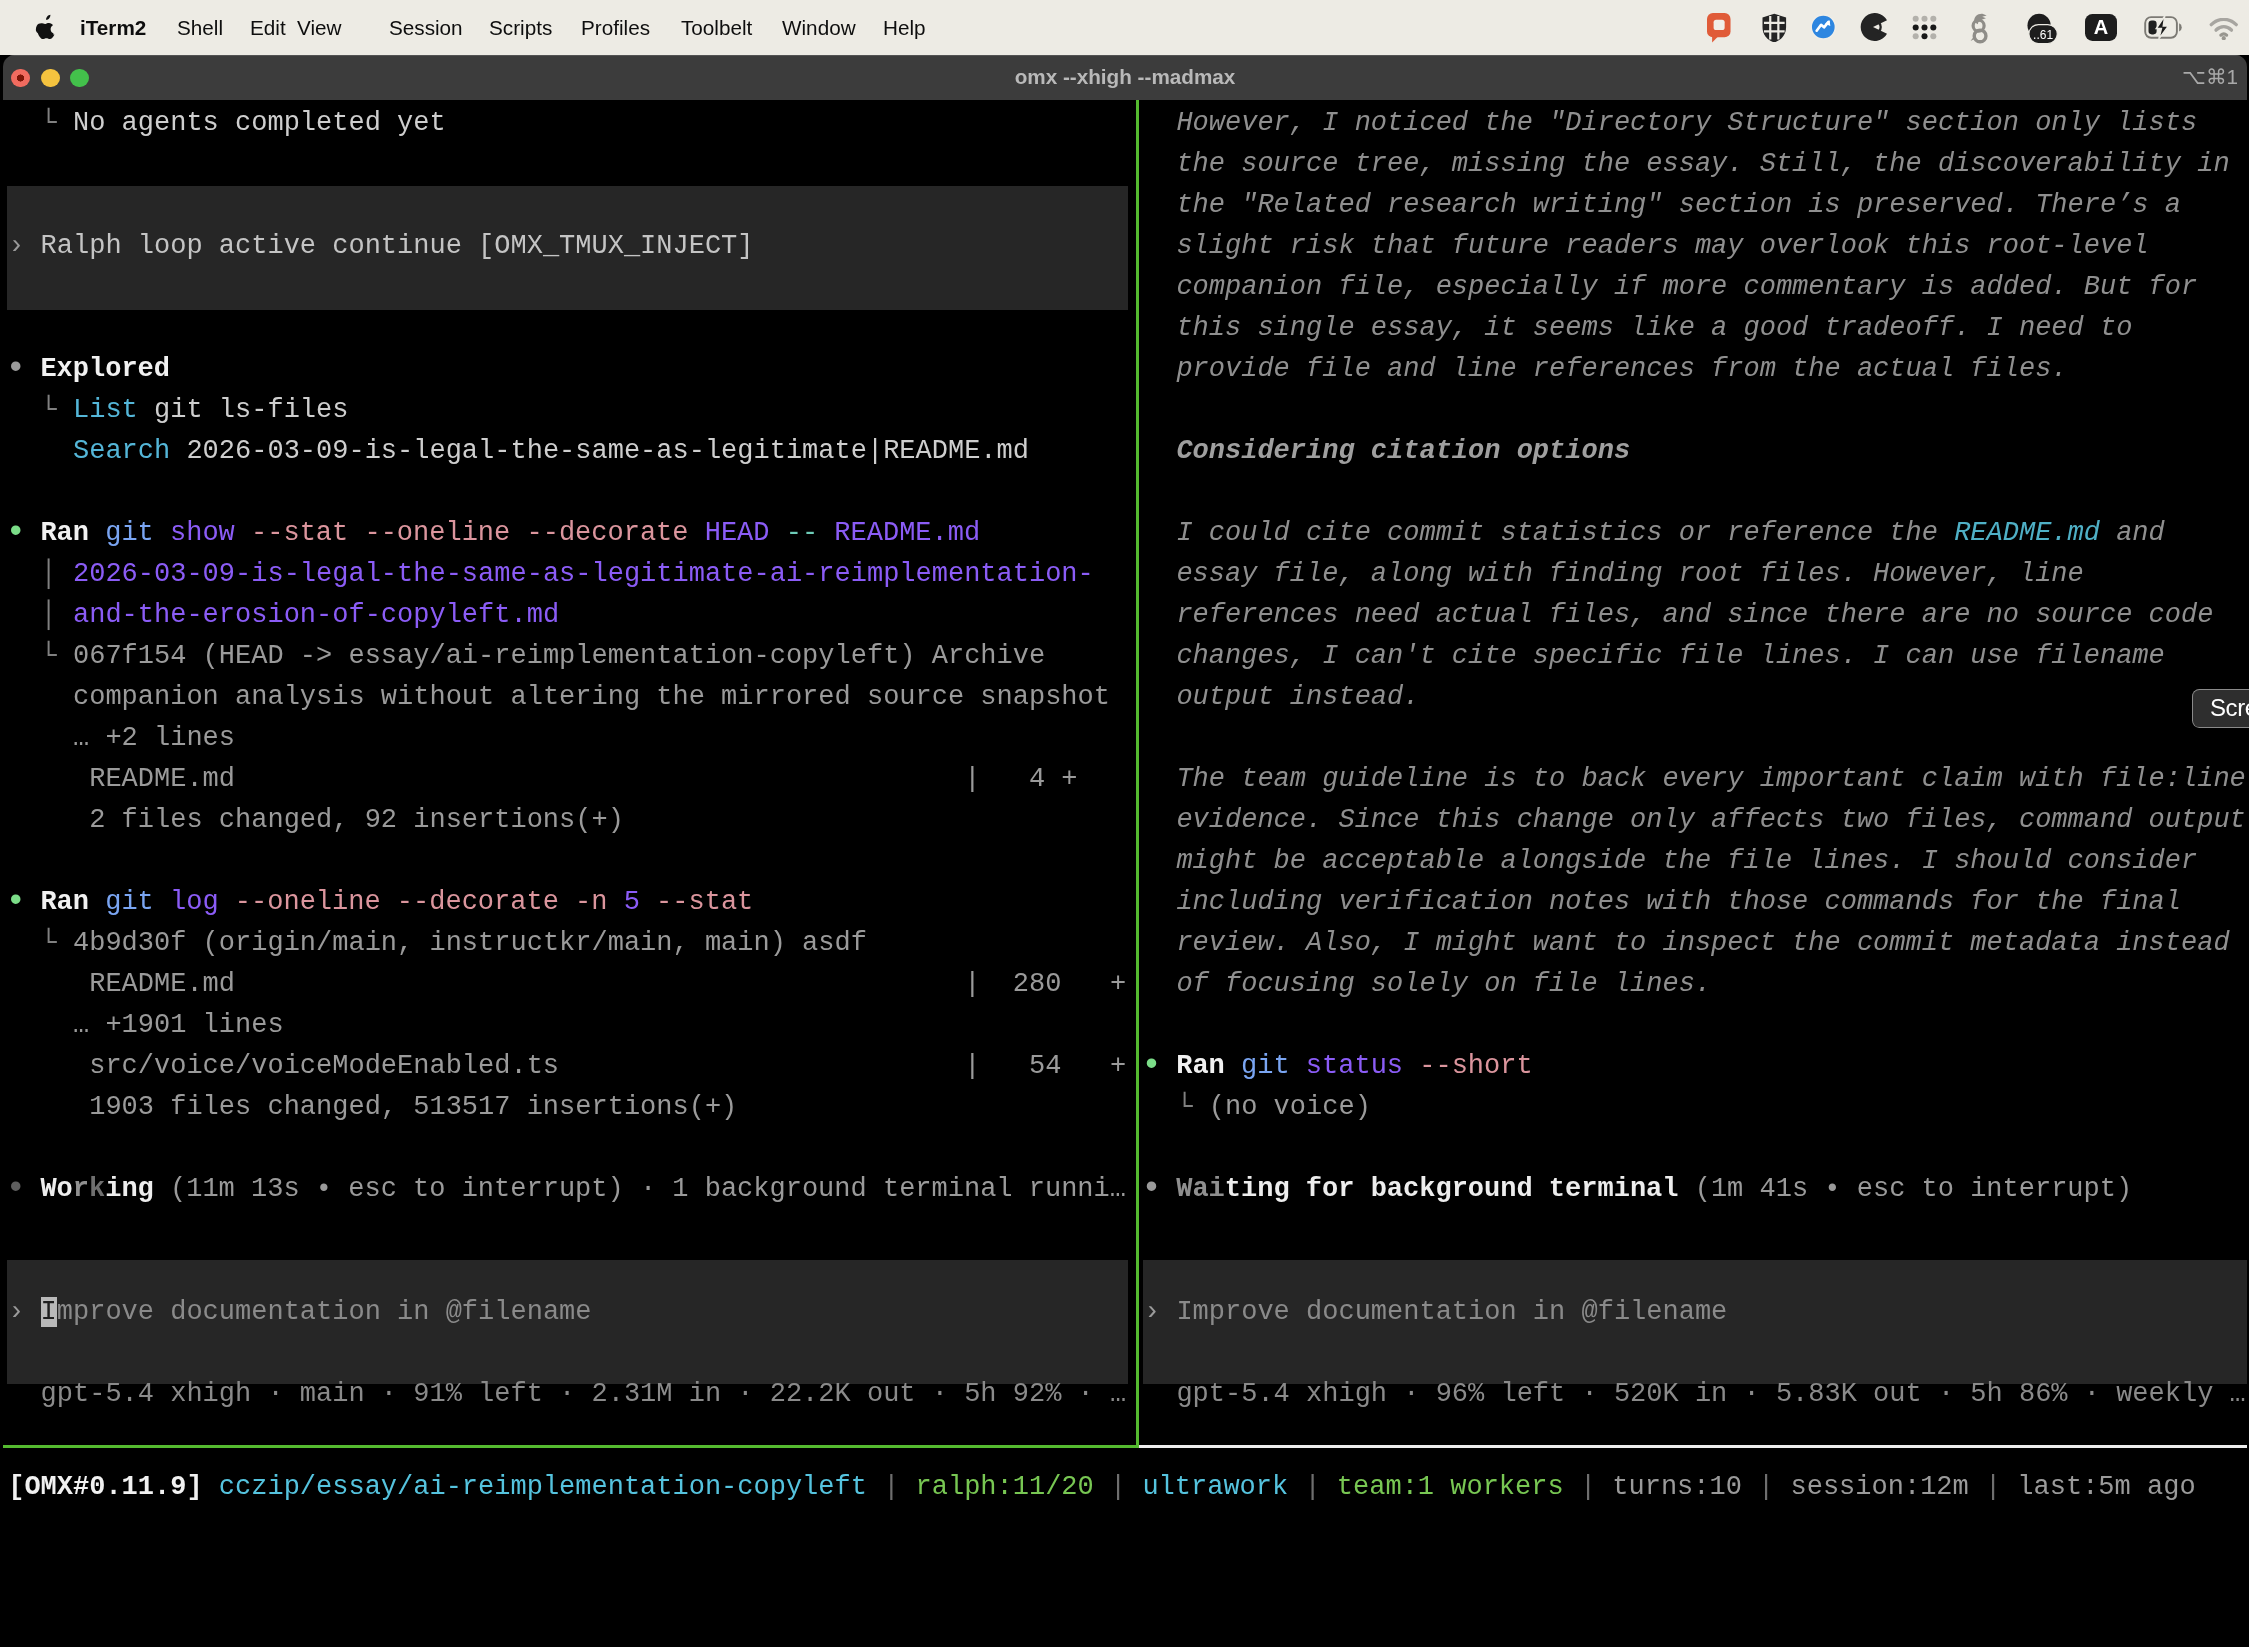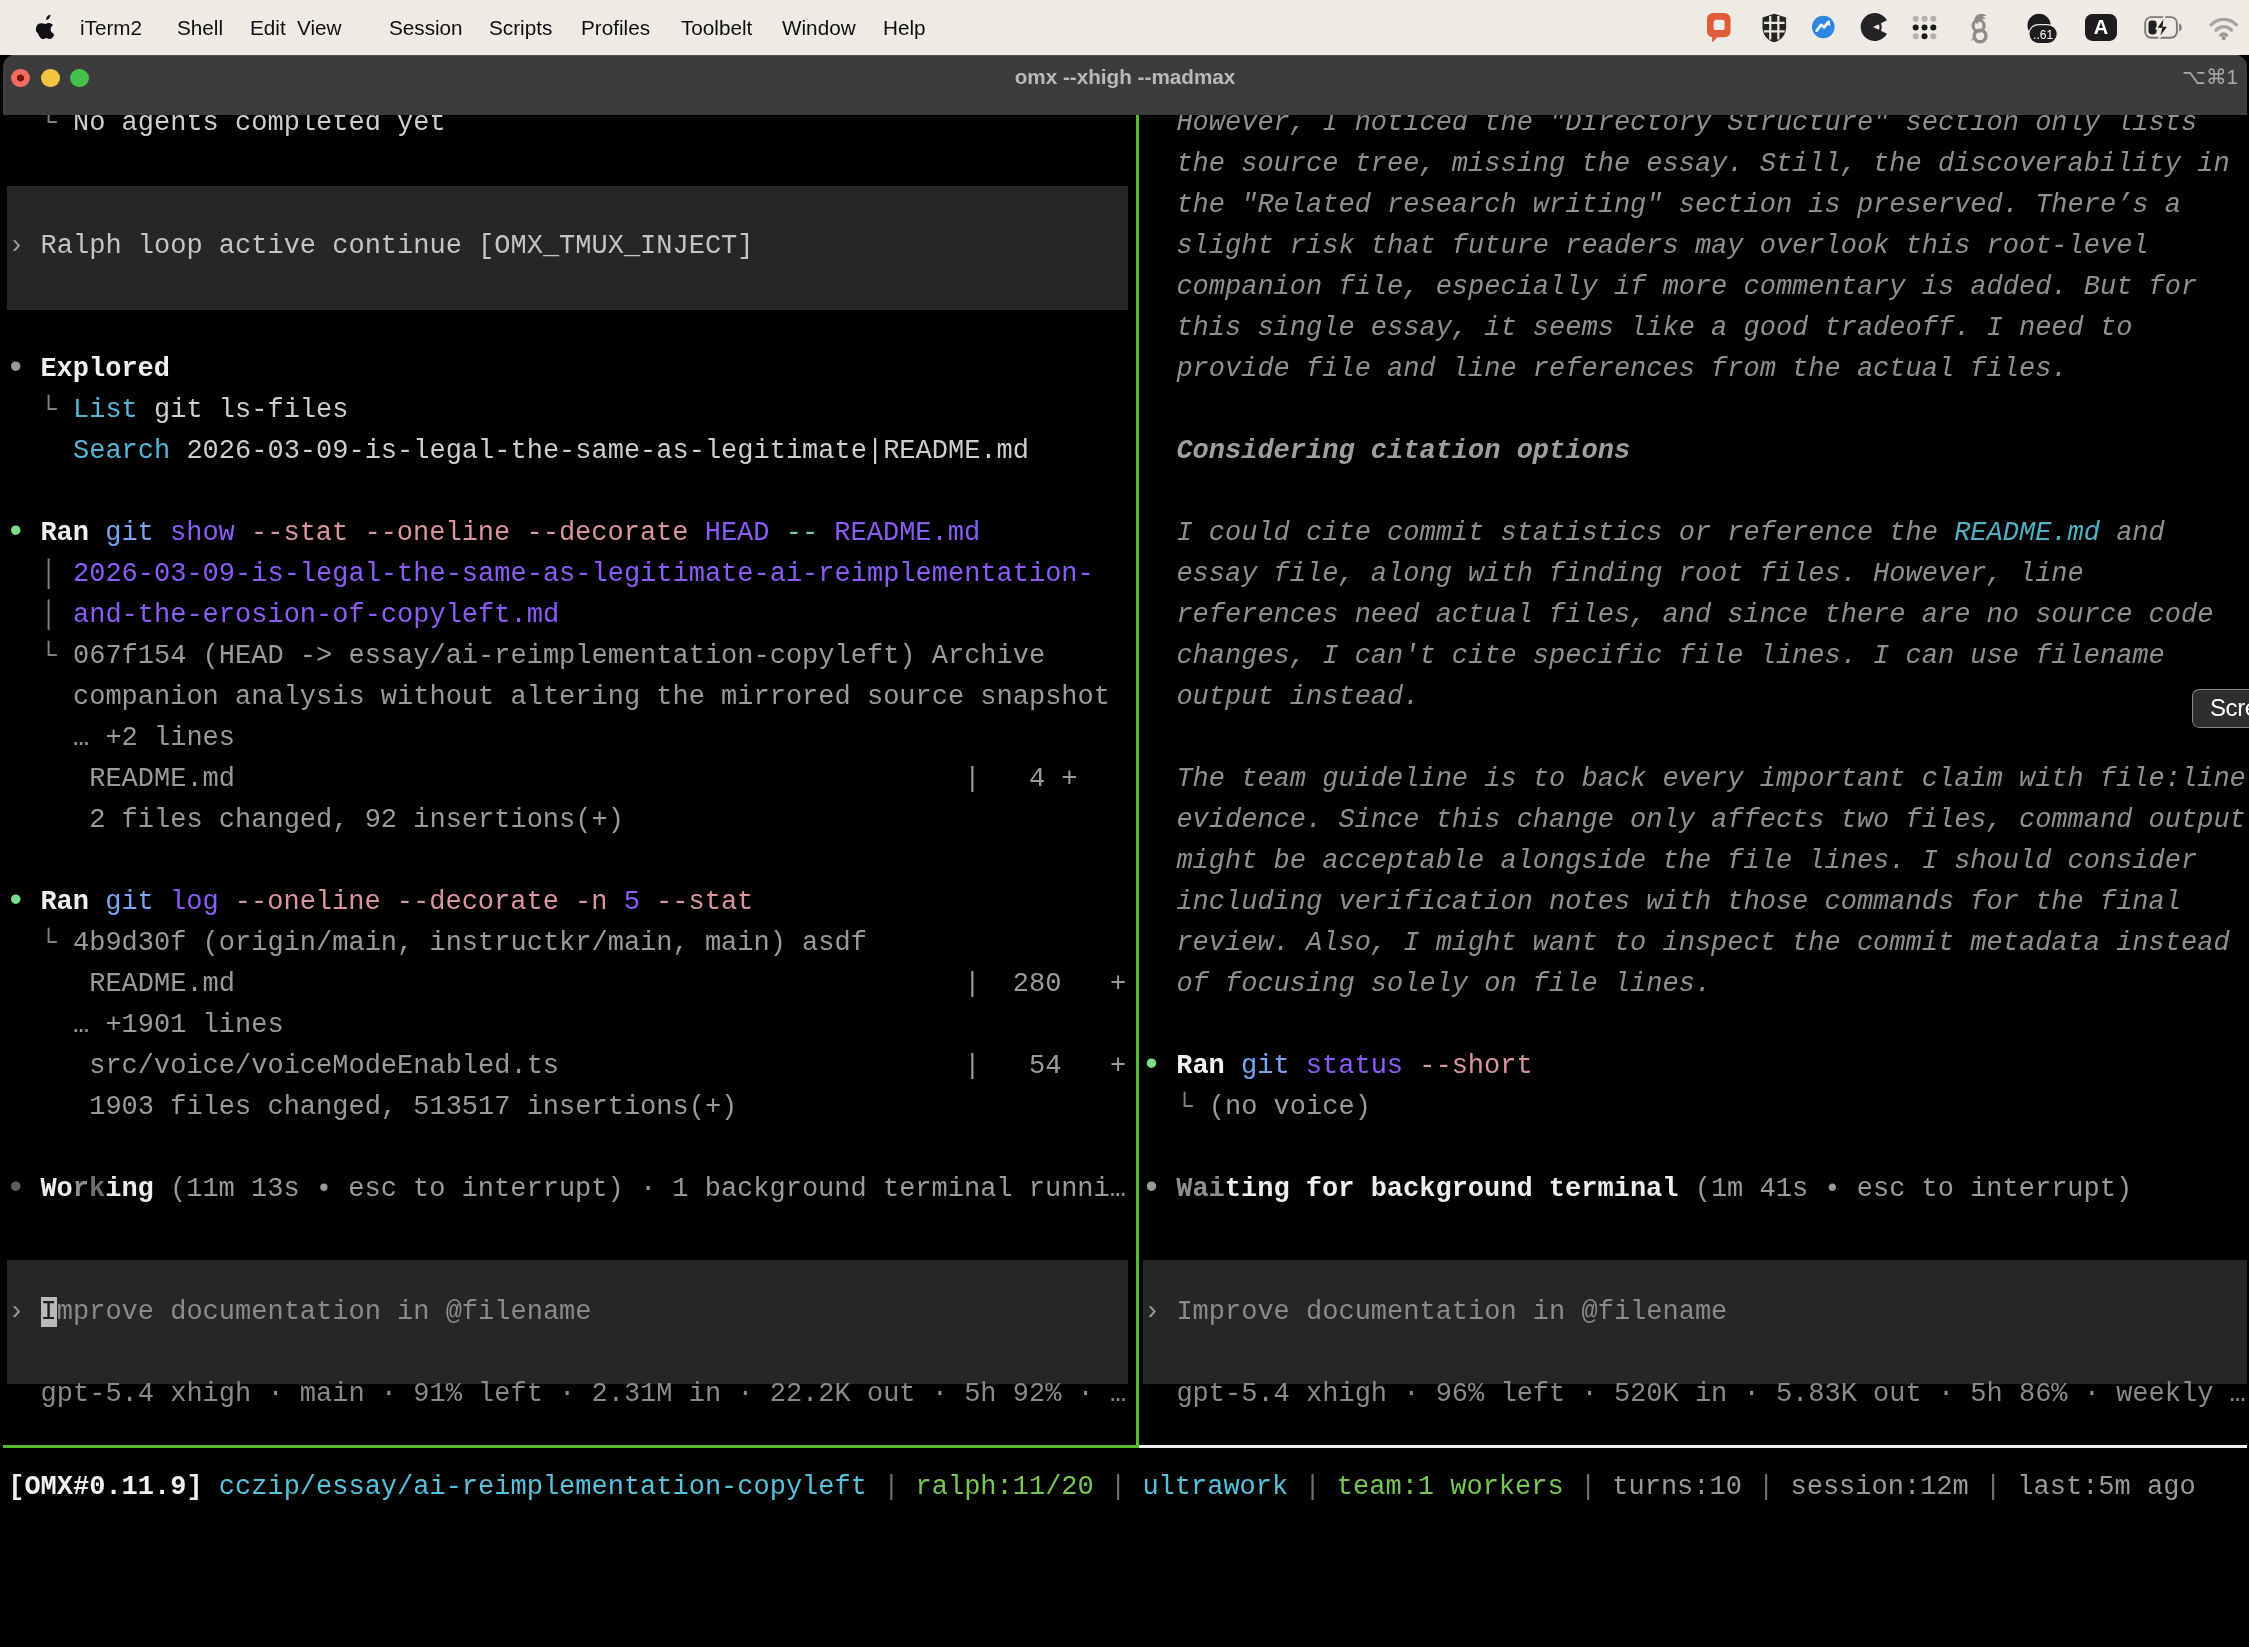--- a/index.html
+++ b/index.html
@@ -6,21 +6,21 @@
 
 
 .menubar { position:absolute; left:0; top:0; width:2250px; height:55px; background:#edebe4; }
 .mi { position:absolute; top:0; height:55px; line-height:55px; font-family:"Liberation Sans",sans-serif; font-size:20.7px; color:#0e0e0e; }
 .apple { position:absolute; left:35px; top:14px; }
 .menubar svg { position:absolute; }
 .akey { position:absolute; left:2085px; top:14px; width:32px; height:27px; border-radius:7.4px; background:#1d1d1d; color:#fff; font-family:"Liberation Sans",sans-serif; font-size:20px; font-weight:700; text-align:center; line-height:27px; }
 
 
 .window { position:absolute; left:3px; top:55px; width:2244px; height:1591px; background:#000; border-radius:11.8px; overflow:hidden; }
-.titlebar { position:absolute; left:0; top:0; width:2244px; height:60px; background:#3c3c3c; border-top:1.5px solid #535353; }
+.titlebar { position:absolute; left:0; top:0; width:2244px; height:45px; background:#3c3c3c; border-top:1.5px solid #535353; }
 .tl { position:absolute; top:12.5px; width:18.5px; height:18.5px; border-radius:50%; }
 .title { position:absolute; left:0; top:0; width:2244px; height:44px; line-height:42px; text-align:center; font-family:"Liberation Sans",sans-serif; font-size:20.7px; font-weight:700; color:#b9b9b9; }
 .hotkey { position:absolute; right:8.9px; top:0; height:44px; line-height:42px; font-family:"Liberation Sans",sans-serif; font-size:20.7px; color:#a9a9a9; }
 
 
 pre { position:absolute; white-space:pre; font-family:"Liberation Mono",monospace; font-size:27px; line-height:41px; color:#c9c9c9; letter-spacing:0; }
 .fg { color:#cecece; }
 .dim { color:#9a9a9a; }
 .tr { color:#808080; }
 .b { color:#f1f1f1; font-weight:700; }
@@ -135,21 +135,21 @@
     <div class="tl" style="left:38px;background:#f5c33f"></div>
     <div class="tl" style="left:67px;background:#43c14b"></div>
     <div class="title">omx --xhigh --madmax</div>
     <div class="hotkey">⌥⌘1</div>
   </div>
 </div>
 <div class="menubar">
     <svg class="apple" width="22" height="26.6" viewBox="0 0 170 200">
       <path fill="#111" d="M150.37 155.25c-2.45 5.66-5.35 10.87-8.71 15.66-4.58 6.53-8.33 11.05-11.22 13.56-4.48 4.12-9.28 6.23-14.42 6.35-3.69 0-8.14-1.05-13.32-3.18-5.2-2.12-9.97-3.17-14.34-3.17-4.58 0-9.49 1.05-14.75 3.17-5.26 2.13-9.5 3.24-12.74 3.35-4.93.21-9.84-1.96-14.75-6.52-3.13-2.73-7.04-7.41-11.73-14.04-5.03-7.08-9.17-15.29-12.41-24.65C8.51 135.67 6.77 125.88 6.77 116.4c0-10.86 2.35-20.22 7.05-28.07 3.69-6.3 8.6-11.27 14.75-14.92s12.79-5.51 19.95-5.63c3.91 0 9.05 1.21 15.43 3.59 6.36 2.39 10.45 3.6 12.24 3.6 1.34 0 5.88-1.42 13.57-4.24 7.28-2.62 13.42-3.7 18.45-3.28 13.63 1.1 23.87 6.47 30.68 16.15-12.19 7.39-18.22 17.73-18.1 31 .11 10.34 3.86 18.94 11.23 25.77 3.34 3.17 7.07 5.62 11.22 7.36-.9 2.61-1.85 5.11-2.86 7.51zM119.11 7.24c0 8.1-2.96 15.67-8.86 22.67-7.12 8.32-15.73 13.13-25.07 12.38a25.22 25.22 0 0 1-.19-3.07c0-7.78 3.39-16.1 9.4-22.91 3-3.45 6.82-6.31 11.45-8.6 4.62-2.25 8.99-3.5 13.1-3.74.12 1.08.17 2.17.17 3.27z"></path>
     </svg>
-    <div class="mi" style="left:80px;font-weight:400">iTerm2</div>
+    <div class="mi" style="left:80px;font-weight:700">iTerm2</div>
     <div class="mi" style="left:177px;font-weight:400">Shell</div>
     <div class="mi" style="left:250px;font-weight:400">Edit</div>
     <div class="mi" style="left:297px;font-weight:400">View</div>
     <div class="mi" style="left:389px;font-weight:400">Session</div>
     <div class="mi" style="left:489px;font-weight:400">Scripts</div>
     <div class="mi" style="left:581px;font-weight:400">Profiles</div>
     <div class="mi" style="left:681px;font-weight:400">Toolbelt</div>
     <div class="mi" style="left:782px;font-weight:400">Window</div>
     <div class="mi" style="left:883px;font-weight:400">Help</div>
     <svg style="left:1707px;top:13.3px" width="25" height="31" viewBox="0 0 34 42">

